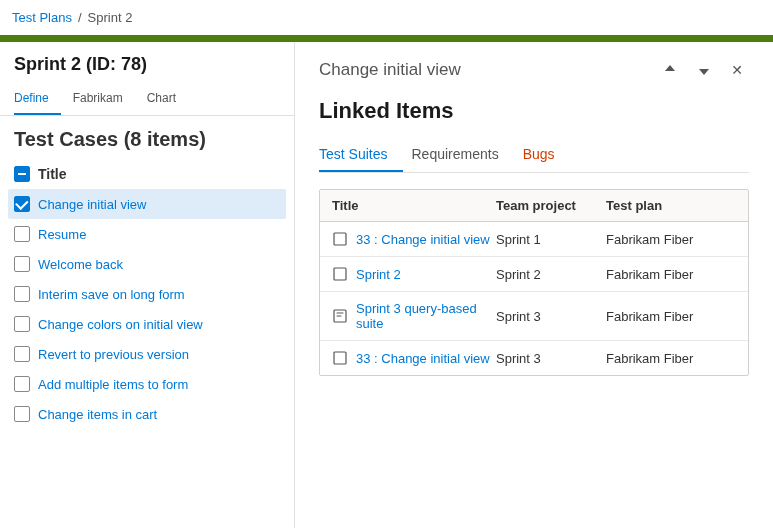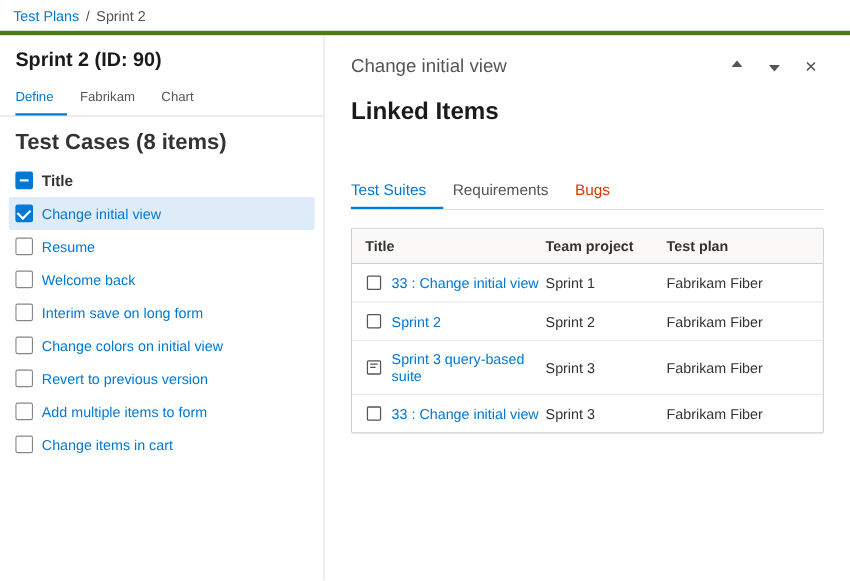--- a/index.html
+++ b/index.html
@@ -12,27 +12,27 @@
       height: 528px;
       overflow: hidden;
       display: flex;
       flex-direction: column;
     }
 
     
     .breadcrumb-bar {
       background: #fff;
       padding: 8px 12px;
-      border-bottom: 4px solid #4d7c0f;
+      border-bottom: 7px solid #4d7c0f;
       font-size: 13px;
       color: #555;
       display: flex;
       align-items: center;
       gap: 6px;
-      height: 32px;
+      height: 42px;
     }
     .breadcrumb-bar a {
       color: #0078d4;
       text-decoration: none;
     }
 
     
     .main-area {
       display: flex;
       flex: 1;
@@ -191,21 +191,20 @@
       font-weight: 600;
       color: #1a1a1a;
       margin-bottom: 14px;
     }
 
     .linked-tabs {
       display: flex;
       gap: 0;
       border-bottom: 1px solid #e0e0e0;
       margin-bottom: 16px;
-      margin-top: 28px;
     }
     .linked-tab {
       padding: 8px 16px 8px 0;
       font-size: 14px;
       color: #555;
       cursor: pointer;
       margin-right: 8px;
       border-bottom: 2px solid transparent;
     }
     .linked-tab.active {
@@ -275,21 +274,21 @@
 
 <div class="breadcrumb-bar">
   <a>Test Plans</a>
   <span>/</span>
   <span>Sprint 2</span>
 </div>
 
 <div class="main-area">
 
   <div class="left-panel">
-    <div class="sprint-title">Sprint 2 (ID: 90)</div>
+    <div class="sprint-title">Sprint 2 (ID: 78)</div>
 
     <div class="tab-bar">
       <div class="tab-item active">Define</div>
       <div class="tab-item">Fabrikam</div>
       <div class="tab-item">Chart</div>
     </div>
 
     <div class="test-cases-header">Test Cases (8 items)</div>
 
     <div class="test-cases-list">

